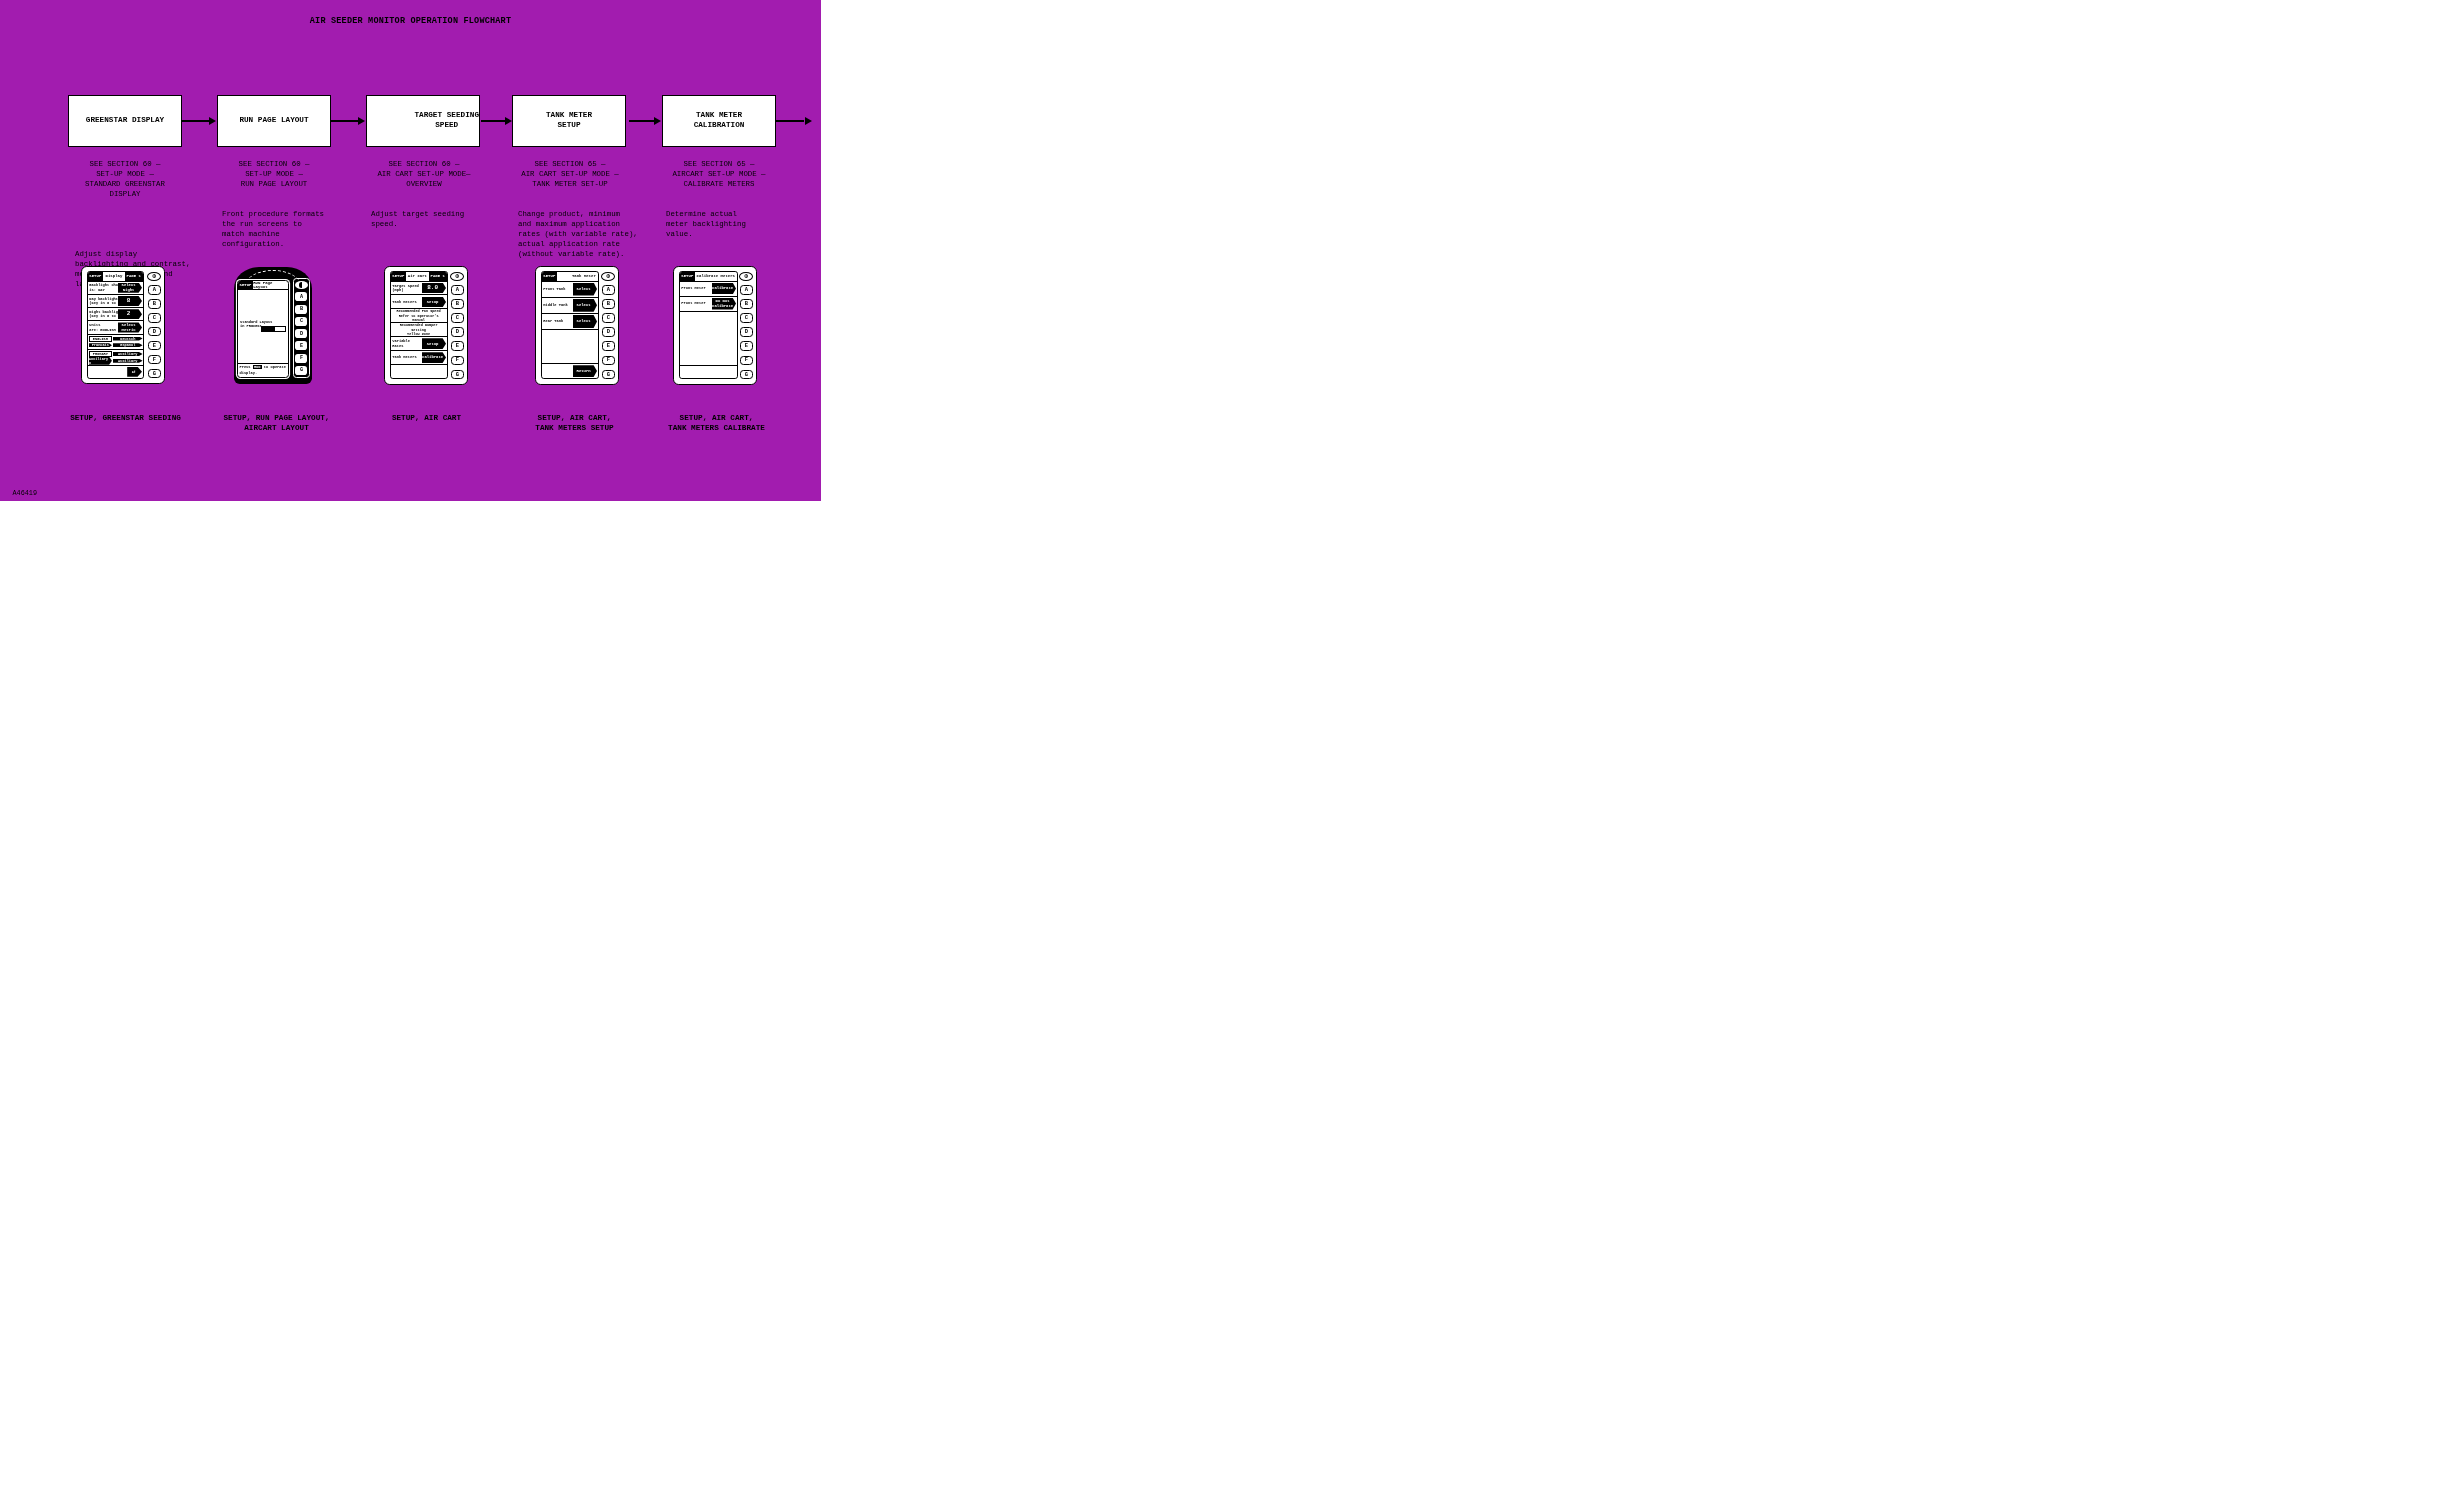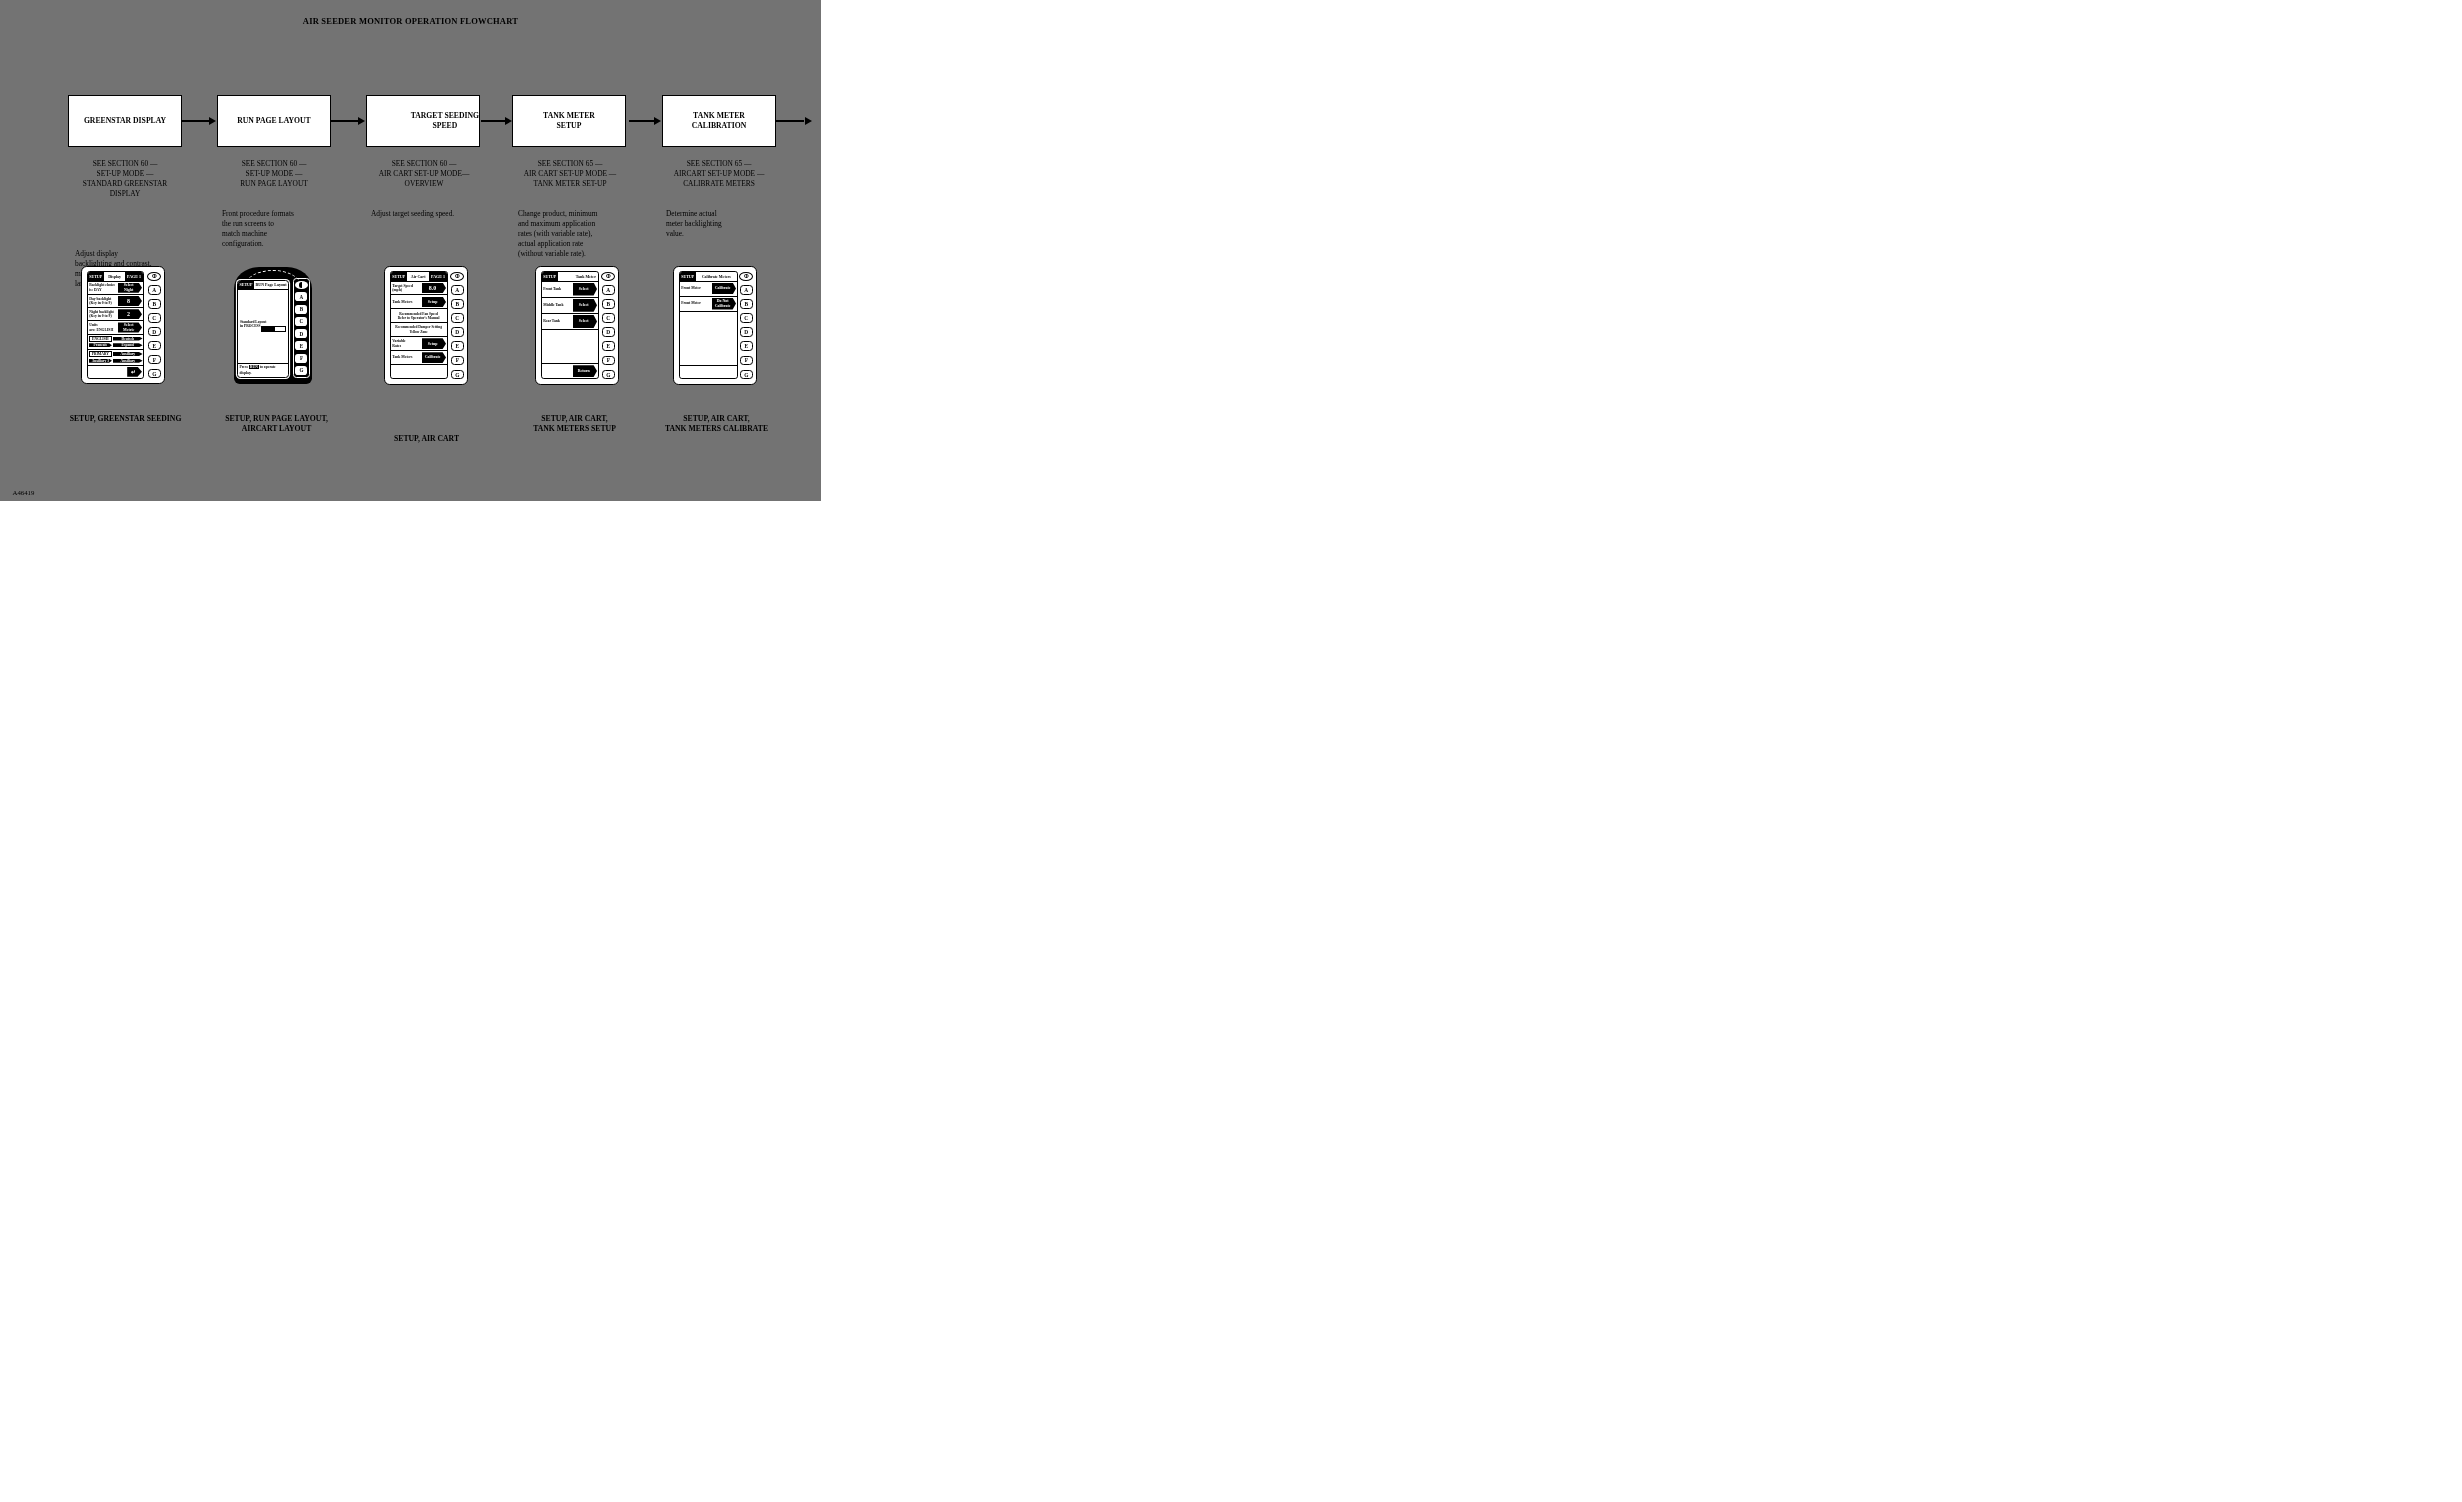--- a/index.html
+++ b/index.html
@@ -1,17 +1,17 @@
 <!DOCTYPE html>
 <html style="font-size:9px"><head>
 <meta charset="utf-8">
 <style>
   html,body{margin:0;padding:0;background:#fff;}
-  .canvas{position:relative;width:821px;height:501px;background:#737373;color:#000;
-          font-family:Liberation Serif, serif;overflow:hidden;}
+  .canvas{position:relative;width:821px;height:501px;background:#a21caf;color:#000;
+          font-family:Liberation Mono, monospace;overflow:hidden;}
   .pre{white-space:pre-line;}
 
   
   .title{position:absolute;top:16px;left:0;width:100%;text-align:center;
          font-size:8.5px;font-weight:bold;letter-spacing:0.2px;}
 
   
   .flowbox{position:absolute;top:95px;width:114px;height:52px;border:1.7px solid #000;
            box-sizing:border-box;display:flex;align-items:center;justify-content:center;
            text-align:center;font-weight:bold;font-size:7.7px;line-height:9.7px;background:#fff;}
@@ -355,21 +355,21 @@
       <span class="key">D</span>
       <span class="key">E</span>
       <span class="key">F</span>
       <span class="key">G</span>
     </div>
   </div>
 
   <div class="caption pre" style="left:46px;">SETUP, GREENSTAR SEEDING</div>
   <div class="caption pre" style="left:197px;">SETUP, RUN PAGE LAYOUT,
 AIRCART LAYOUT</div>
-  <div class="caption pre" style="left:347px;margin-top:20px;">SETUP, AIR CART</div>
+  <div class="caption pre" style="left:347px;">SETUP, AIR CART</div>
   <div class="caption pre" style="left:495px;">SETUP, AIR CART,
 TANK METERS SETUP</div>
   <div class="caption pre" style="left:637px;">SETUP, AIR CART,
 TANK METERS CALIBRATE</div>
 
   <div class="figcode">A46419</div>
 
 </div>
 
 

